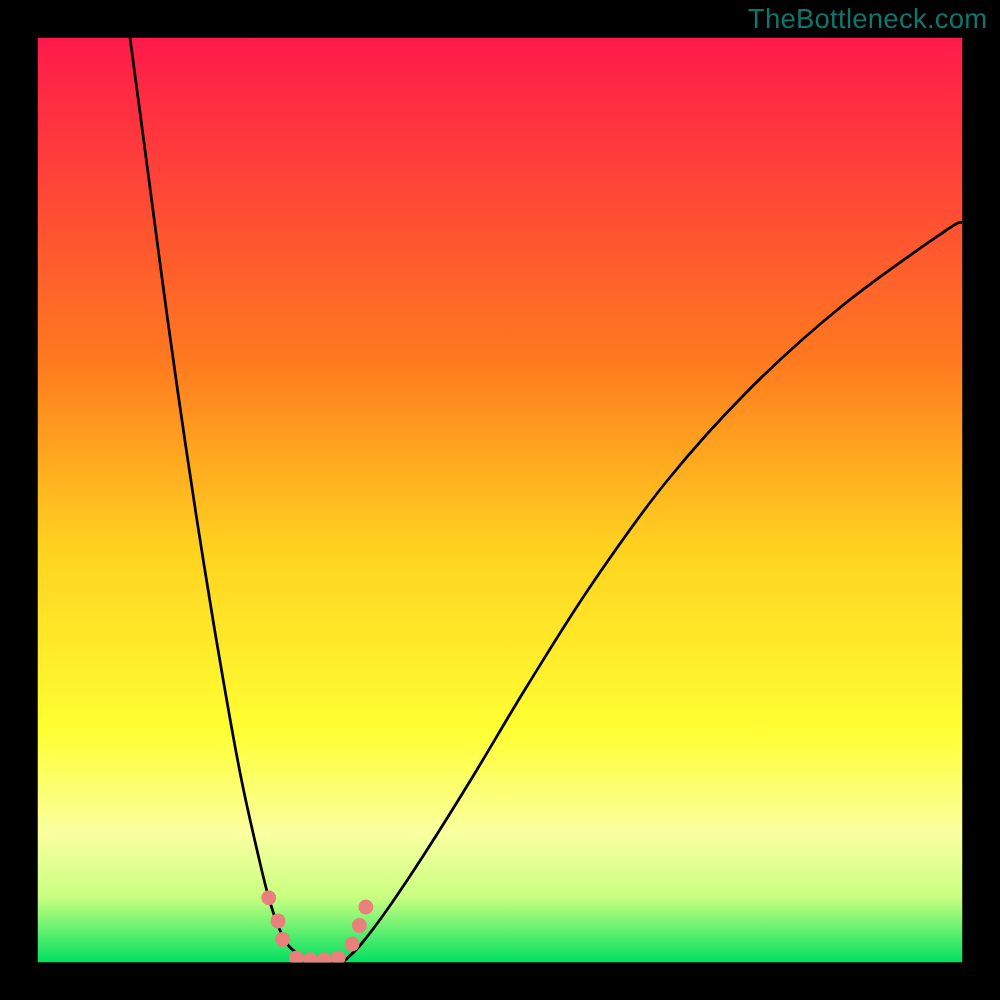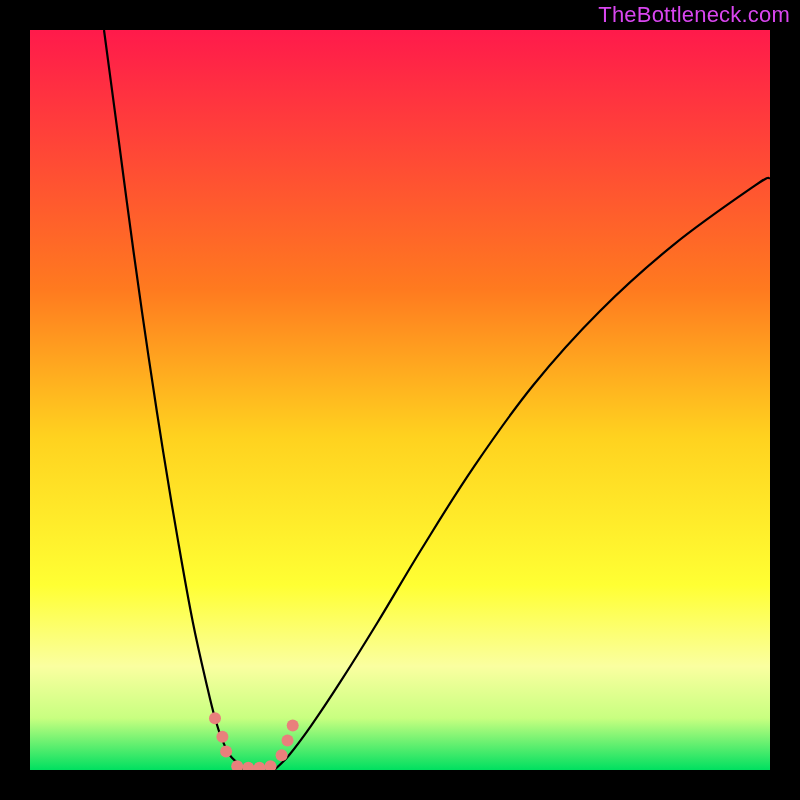--- a/index.html
+++ b/index.html
@@ -13,21 +13,21 @@
   .outer {
     position: relative;
     width: 800px;
     height: 800px;
     background: #000;
   }
   .watermark {
     position: absolute;
     top: 2px;
     right: 10px;
-    color: #d946ef;
+    color: #0f766e;
     font-size: 22px;
     letter-spacing: 0.2px;
     font-weight: 500;
   }
   .plot {
     position: absolute;
     left: 30px;
     top: 30px;
     width: 740px;
     height: 740px;

